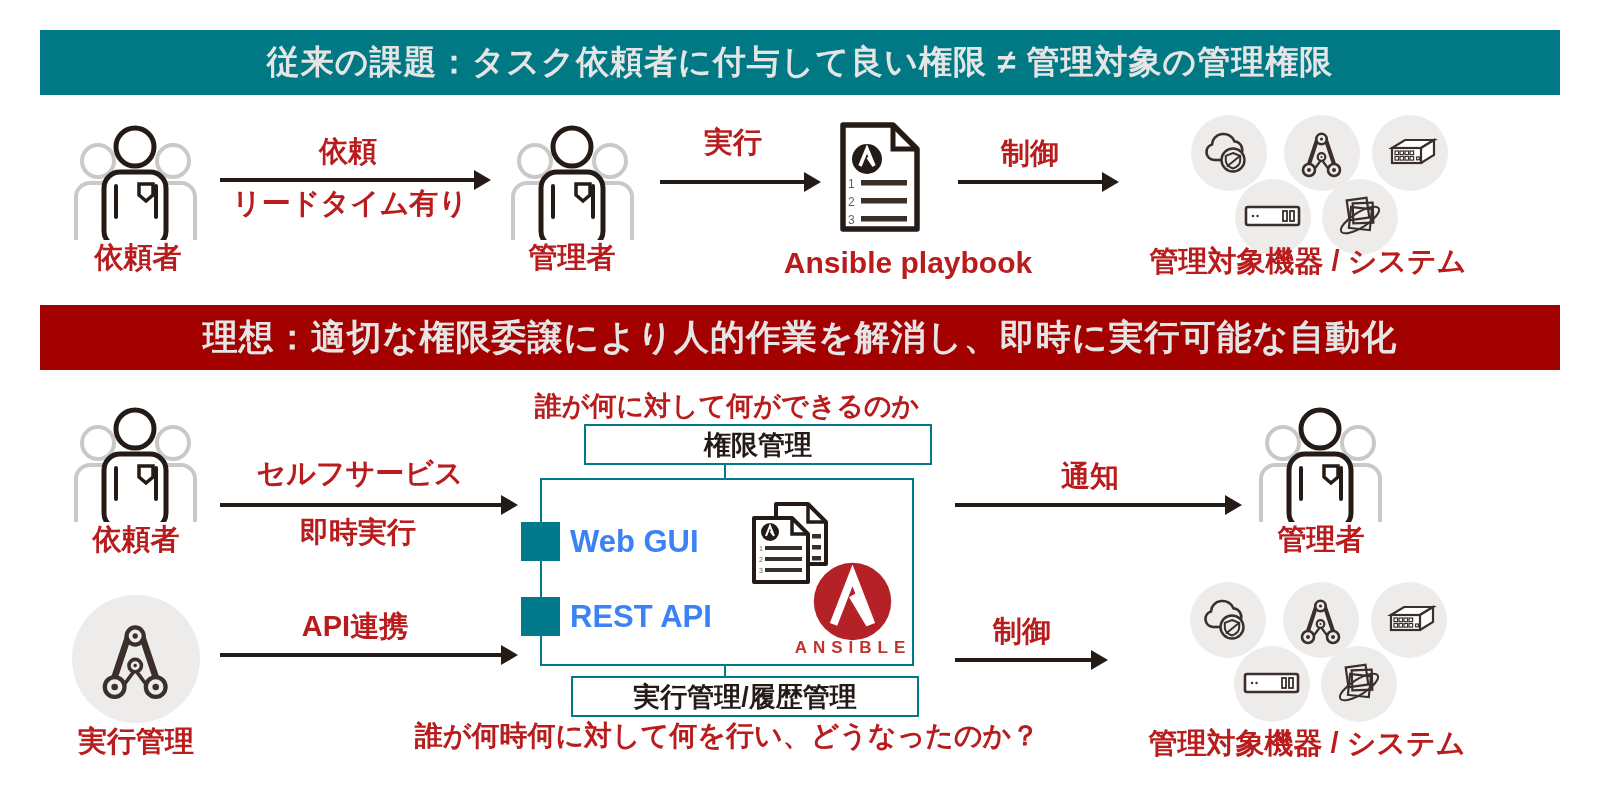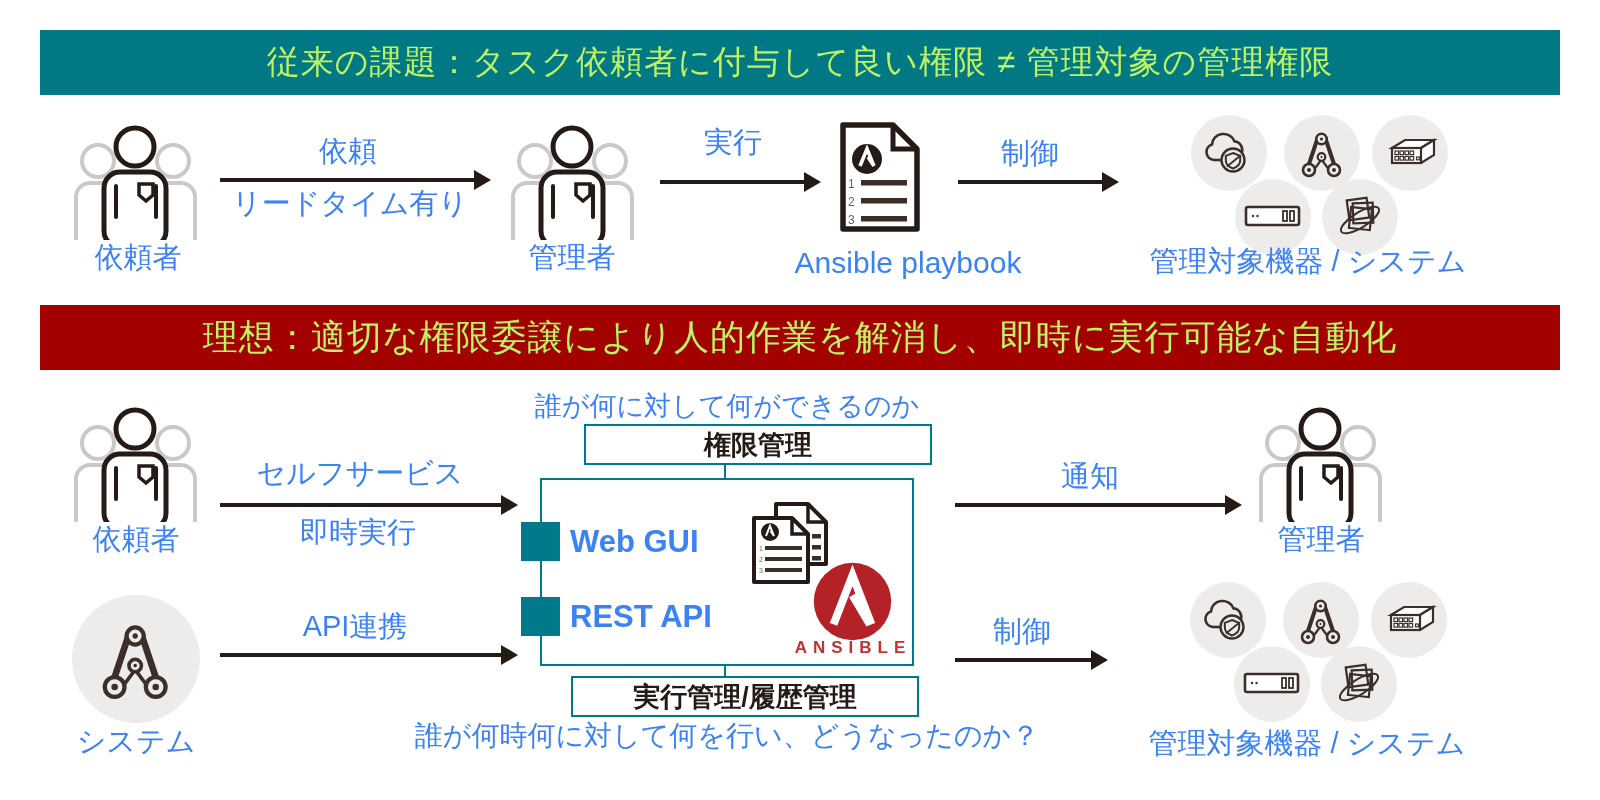--- a/index.html
+++ b/index.html
@@ -3,26 +3,26 @@
 <meta charset="utf-8">
 <style>
   html,body{margin:0;padding:0;}
   body{
     width:1600px;height:800px;position:relative;background:#ffffff;
     font-family:"Liberation Sans","DejaVu Sans",sans-serif;color:#241b17;overflow:hidden;
   }
   .banner{
     position:absolute;left:40px;width:1520px;height:65px;
     display:flex;align-items:center;justify-content:center;
-    color:#bef264;font-weight:400;font-size:33px;letter-spacing:1px;white-space:nowrap;
+    color:#e5e5e5;font-weight:700;font-size:33px;letter-spacing:1px;white-space:nowrap;
   }
   #banner-problem{top:30px;background:#007985;}
   #banner-ideal{top:305px;background:#a30000;font-size:35px;}
   .label{
-    position:absolute;font-weight:400;font-size:29px;color:#3b82f6;
+    position:absolute;font-weight:700;font-size:29px;color:#b91c1c;
     transform:translateX(-50%);white-space:nowrap;line-height:1.1;
   }
   .label.latin{font-size:30px;margin-left:24px;}
   .arrow{position:absolute;height:4px;background:#241b17;}
   .arrow::after{
     content:'';position:absolute;right:-15px;top:-8px;width:0;height:0;
     border-left:17px solid #241b17;border-top:10px solid transparent;border-bottom:10px solid transparent;
   }
   .icon-abs{position:absolute;}
   .circle{
@@ -213,21 +213,21 @@
       <circle cx="27.5" cy="14" r="1.6" fill="#3a2f2a" stroke="none"></circle>
     <path d="M27.5,34.5 L20.5,44 M27.5,34.5 L34.5,44" stroke-width="2.2"></path>
     <circle cx="27.5" cy="32" r="3.8" stroke-width="2.2" fill="#eeeceb"></circle>
       <circle cx="27.5" cy="32" r="1.1" fill="#3a2f2a" stroke="none"></circle>
     <circle cx="15" cy="45" r="6" stroke-width="2.6" fill="#eeeceb"></circle>
       <circle cx="15" cy="45" r="2" fill="#3a2f2a" stroke="none"></circle>
     <circle cx="40" cy="45" r="6" stroke-width="2.6" fill="#eeeceb"></circle>
       <circle cx="40" cy="45" r="2" fill="#3a2f2a" stroke="none"></circle>
   </svg>
 </div>
-<div class="label" style="left:136px;top:726px">システム</div>
+<div class="label" style="left:136px;top:726px">実行管理</div>
 
 <div class="label" style="left:355px;top:611px">API連携</div>
 <div class="arrow" style="left:220px;top:653px;width:283px"></div>
 
 <div class="label" style="left:727px;top:392px;font-size:27px">誰が何に対して何ができるのか</div>
 <div class="tbox" style="left:553px;top:424px;width:344px;height:37px">
   <span>権限管理</span>
 </div>
 <div class="connector" style="left:724px;top:463px;height:15px"></div>
 

